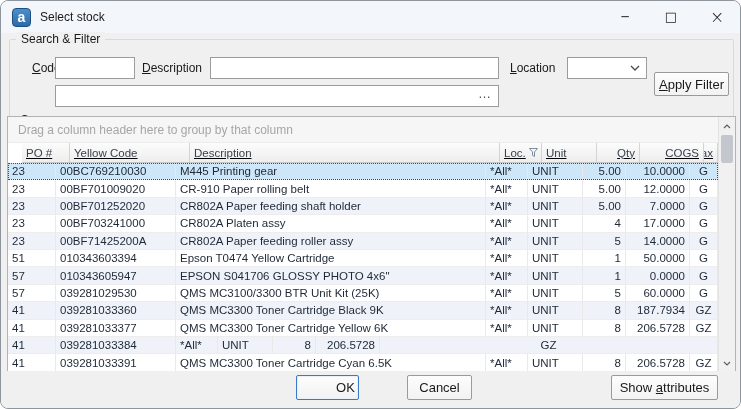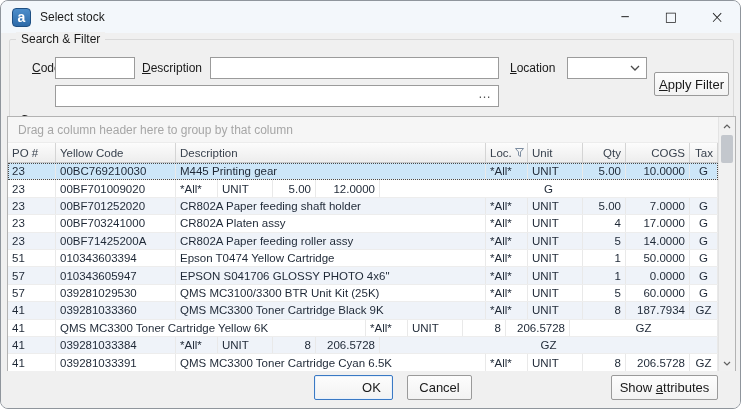--- a/index.html
+++ b/index.html
@@ -37,22 +37,22 @@
   .btn { background:linear-gradient(180deg,#fdfdfd,#f2f2f2); border:1px solid #9a9a9a; border-radius:2px;
          font-size:13px; color:#1a1a1a; display:flex; align-items:center; justify-content:center; cursor:default; }
   .btn.apply { position:absolute; left:644px; top:32px; width:75px; height:24px; }
 
   
   .grid { position:absolute; left:6px; top:115px; width:729px; height:257px;
           border:1px solid #b3b3b3; background:#fff; }
   .groupby { position:absolute; left:0; top:0; right:17px; height:26px; background:#f6f6f6;
              display:flex; align-items:center; padding-left:10px; font-size:12px; color:#a6a6a6;
              border-bottom:1px solid #ececec; }
-  .ghead { position:absolute; left:0; top:26px; right:17px; height:20px; display:flex;
-           background:linear-gradient(180deg,#fcfcfc,#ededed); border-bottom:1px solid #c6c6c6; }
+  .ghead { position:absolute; left:14px; top:26px; right:17px; height:20px; display:flex;
+           background:linear-gradient(180deg,#fcfcfc,#ededed); border-bottom:1px solid #c6c6c6;text-decoration:underline; }
   .hcell { display:flex; align-items:center; font-size:11.5px; color:#39424e; padding:0 4px;
            border-right:1px solid #d4d4d4; overflow:hidden; white-space:nowrap; }
   .gbody { position:absolute; left:0; top:46px; right:17px; bottom:0; overflow:hidden; }
   .grow { display:flex; height:calc(100% / 12); align-items:center; background:#fff; border-bottom:1px solid #ededed; }
   .grow.alt { background:#eff3f9; }
   .grow.sel { background:#cde6f8; outline:1px dotted #4a4a4a; outline-offset:-1px; }
   .cell { font-size:11.5px; color:#1e2836; padding:0 4px; border-right:1px solid #e9e9e9;
           overflow:hidden; white-space:nowrap; height:100%; display:flex; align-items:center; }
   .c0 { width:48px; } .c1 { width:120px; } .c2 { width:310px; } .c3 { width:42px; }
   .c4 { width:55px; } .c5 { width:43px; justify-content:flex-end; } .c6 { width:64px; justify-content:flex-end; }
@@ -63,21 +63,21 @@
 
   
   .vscroll { position:absolute; right:0; top:0; bottom:0; width:17px; background:#f1f1f1; border-left:1px solid #e3e3e3; }
   .sarrow { position:absolute; left:0; width:16px; height:16px; display:flex; align-items:center; justify-content:center; }
   .sarrow.up { top:1px; } .sarrow.down { bottom:1px; }
   .sthumb { position:absolute; left:2px; top:18px; width:12px; height:28px; background:#c3c7cd; border-radius:2px; }
 
   
   .footer { position:absolute; left:0; right:0; bottom:0; height:37px; background:#f0f0f0; }
   .footer .btn { position:absolute; top:4px; height:25px; }
-  .btn.ok { left:313px; width:79px; border:1px solid #3a79c4; box-shadow:inset 0 0 0 1px #e8f1fb;padding-left:36px; }
+  .btn.ok { left:295px; width:63px; border:1px solid #3a79c4; box-shadow:inset 0 0 0 1px #e8f1fb;padding-left:36px; }
   .btn.cancel { left:406px; width:65px; }
   .btn.attrs { left:610px; width:107px; }
 </style>
 </head>
 <body>
 
 <div class="window">
 
   <div class="titlebar">
     <div class="app-icon"><span>a</span></div>
@@ -166,20 +166,21 @@
           <div class="cell c2">M445 Printing gear</div>
           <div class="cell c3">*All*</div>
           <div class="cell c4">UNIT</div>
           <div class="cell c5">5.00</div>
           <div class="cell c6">10.0000</div>
           <div class="cell c7">G</div>
         </div>
         <div class="grow">
           <div class="cell c0">23</div>
           <div class="cell c1">00BF701009020</div>
+          <div class="cell c2">CR-910 Paper rolling belt</div>
           <div class="cell c3">*All*</div>
           <div class="cell c4">UNIT</div>
           <div class="cell c5">5.00</div>
           <div class="cell c6">12.0000</div>
           <div class="cell c7">G</div>
         </div>
         <div class="grow alt">
           <div class="cell c0">23</div>
           <div class="cell c1">00BF701252020</div>
           <div class="cell c2">CR802A Paper feeding shaft holder</div>
@@ -244,20 +245,21 @@
           <div class="cell c1">039281033360</div>
           <div class="cell c2">QMS MC3300 Toner Cartridge Black 9K</div>
           <div class="cell c3">*All*</div>
           <div class="cell c4">UNIT</div>
           <div class="cell c5">8</div>
           <div class="cell c6">187.7934</div>
           <div class="cell c7">GZ</div>
         </div>
         <div class="grow">
           <div class="cell c0">41</div>
+          <div class="cell c1">039281033377</div>
           <div class="cell c2">QMS MC3300 Toner Cartridge Yellow 6K</div>
           <div class="cell c3">*All*</div>
           <div class="cell c4">UNIT</div>
           <div class="cell c5">8</div>
           <div class="cell c6">206.5728</div>
           <div class="cell c7">GZ</div>
         </div>
         <div class="grow alt">
           <div class="cell c0">41</div>
           <div class="cell c1">039281033384</div>

